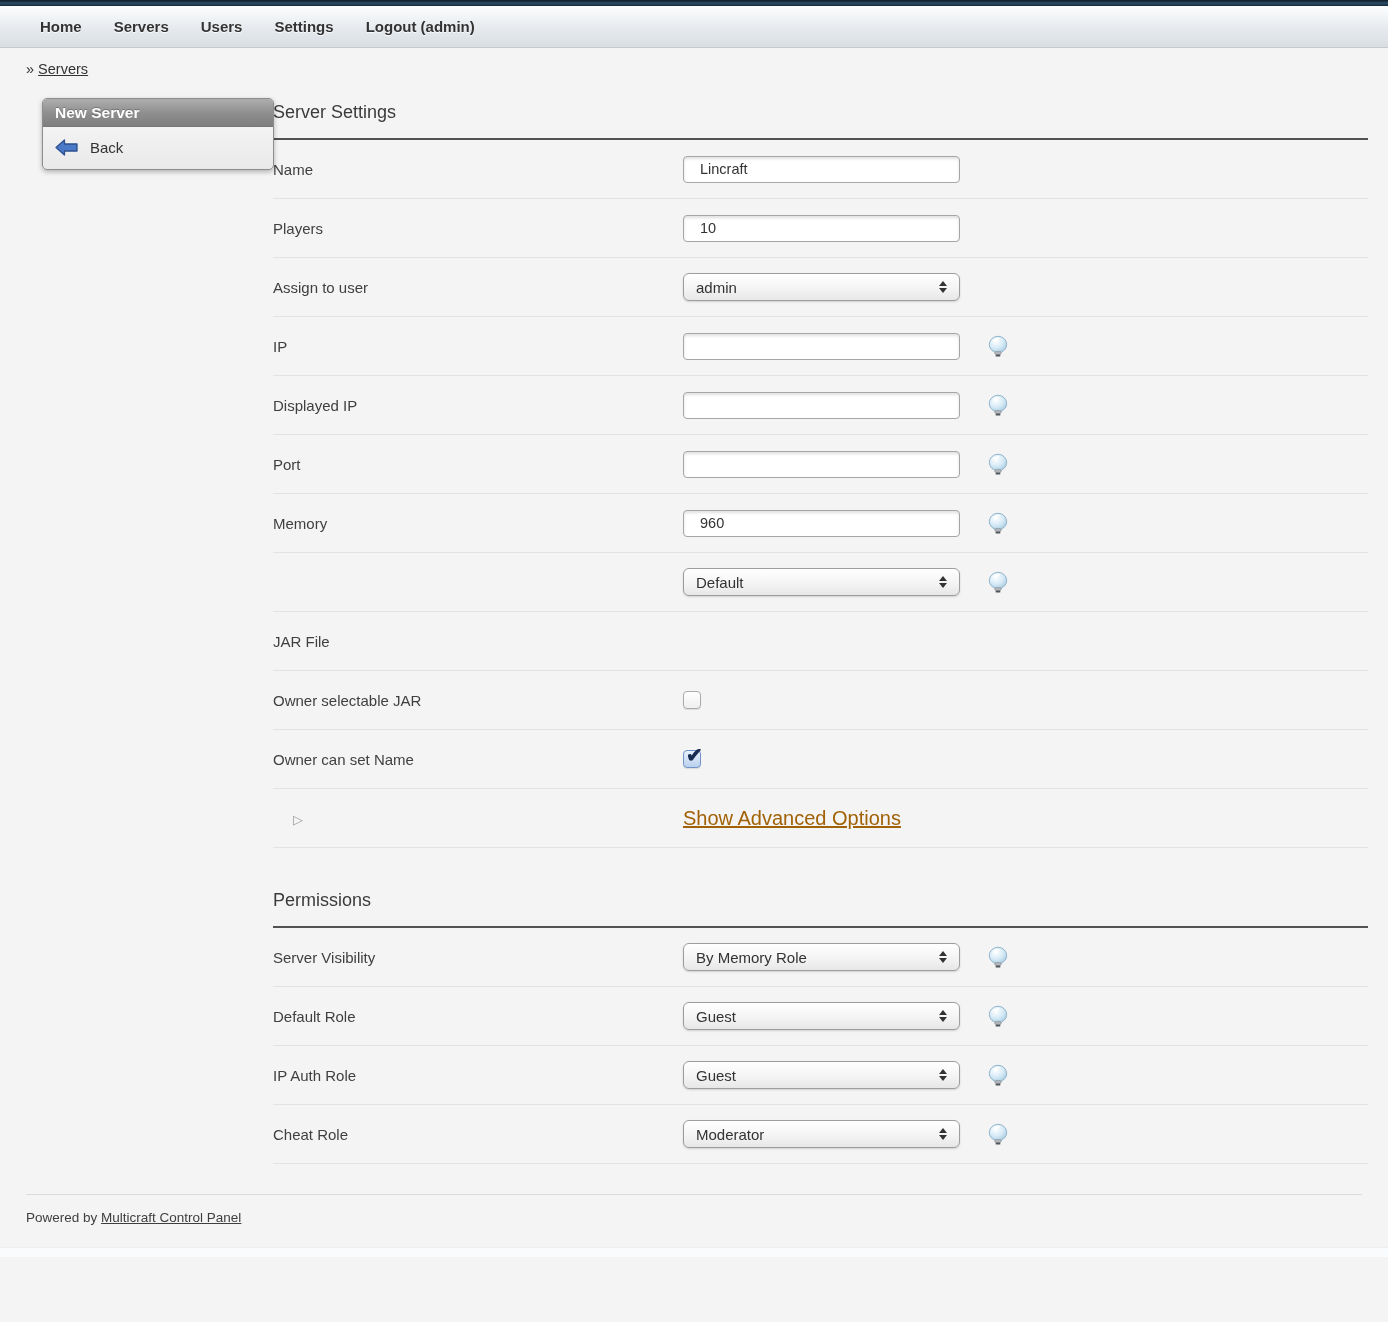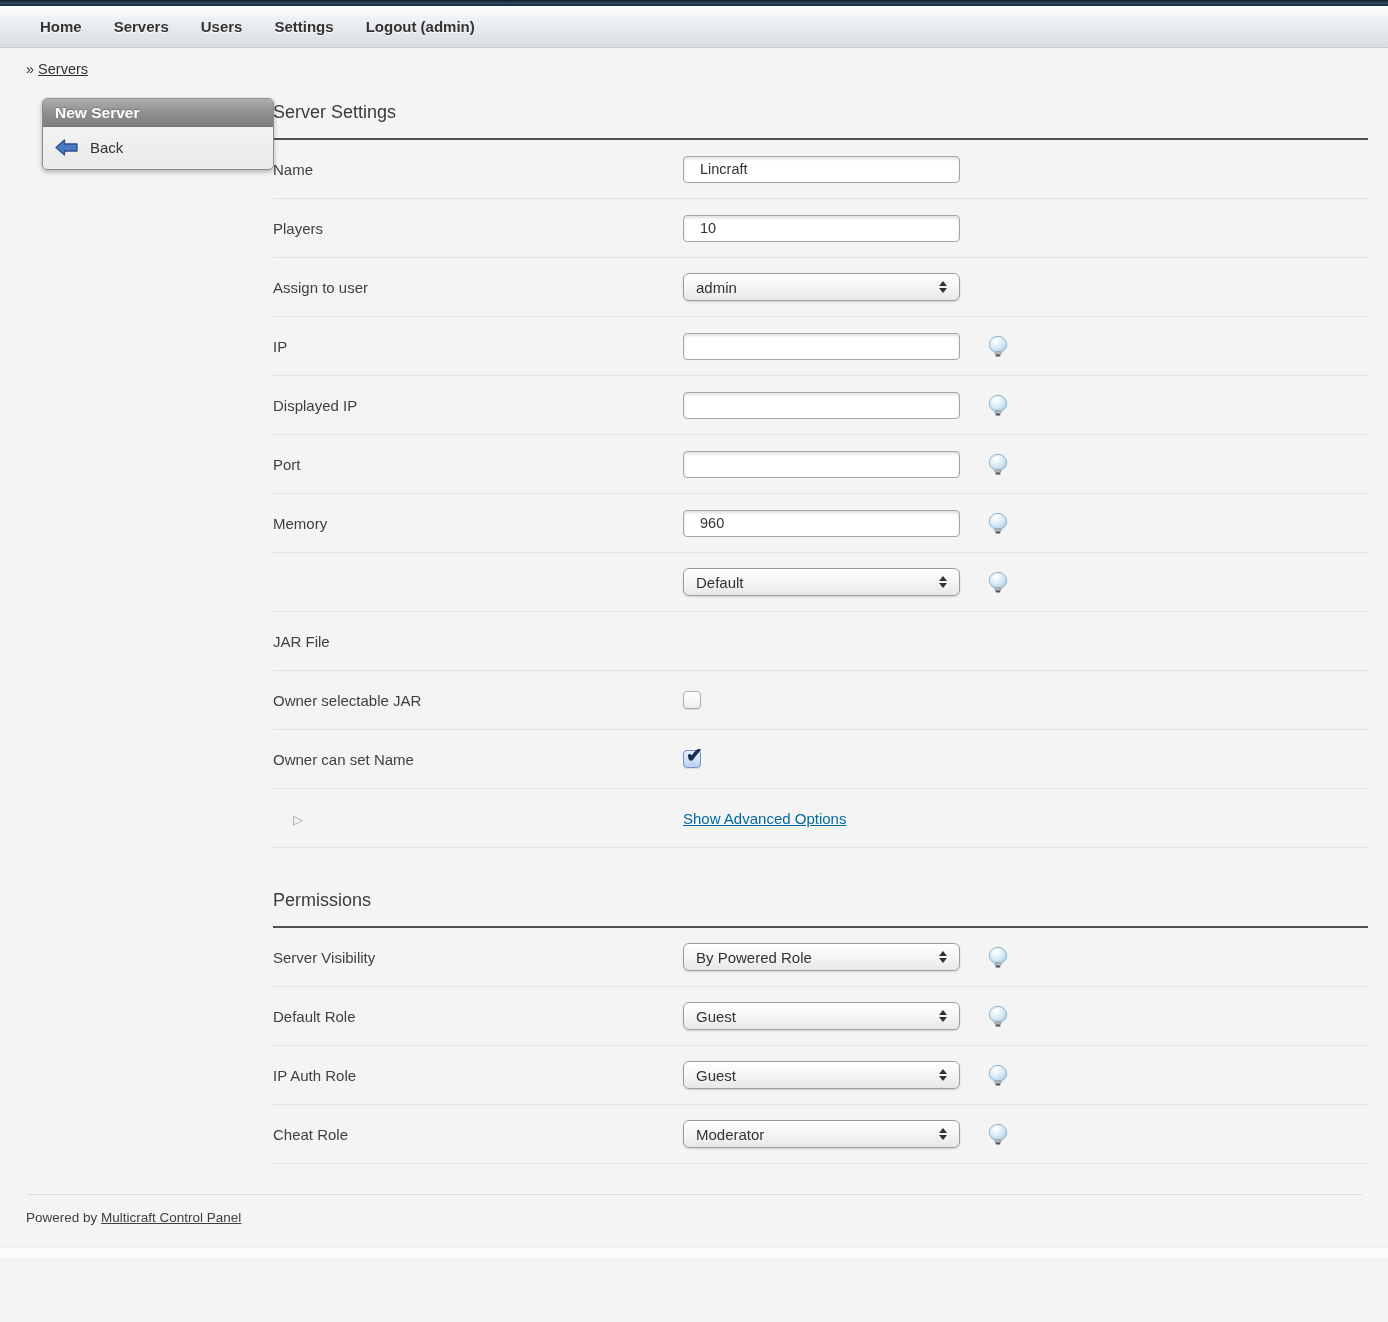--- a/index.html
+++ b/index.html
@@ -169,22 +169,22 @@
     font-size: 20px;
     font-weight: bold;
     color: #182b50;
   }
   .disclosure {
     color: #9b9b9b;
     font-size: 13px;
     margin-left: 20px;
   }
   .adv-link {
-    font-size: 15px;
-    color: #0369a1;
+    font-size: 20px;
+    color: #a16207;
     text-decoration: underline;
     cursor: pointer;
   }
   .create-btn {
     width: 280px;
     height: 29px;
     border: 1px solid #7d7d7d;
     border-radius: 3px;
     background: linear-gradient(180deg, #fbfbfb 0%, #eaeaea 55%, #dcdcdc 100%);
     box-shadow: 0 1px 1px rgba(0,0,0,.12);
@@ -381,21 +381,21 @@
       <a class="adv-link">Show Advanced Options</a>
     </div>
   </div>
 
   <h2 class="section-title permissions">Permissions</h2>
 
   <div class="row">
     <div class="row-label">Server Visibility</div>
     <div class="row-control">
       <div class="select">
-        <span>By Powered Role</span>
+        <span>By Memory Role</span>
         <span class="stepper">
             <span class="tri-up"></span>
             <span class="tri-down"></span>
           </span>
       </div>
       <span class="bulb">
         <svg width="24" height="23" viewBox="0 0 24 23">
             <use href="#bulbShape"></use>
           </svg>
       </span>

